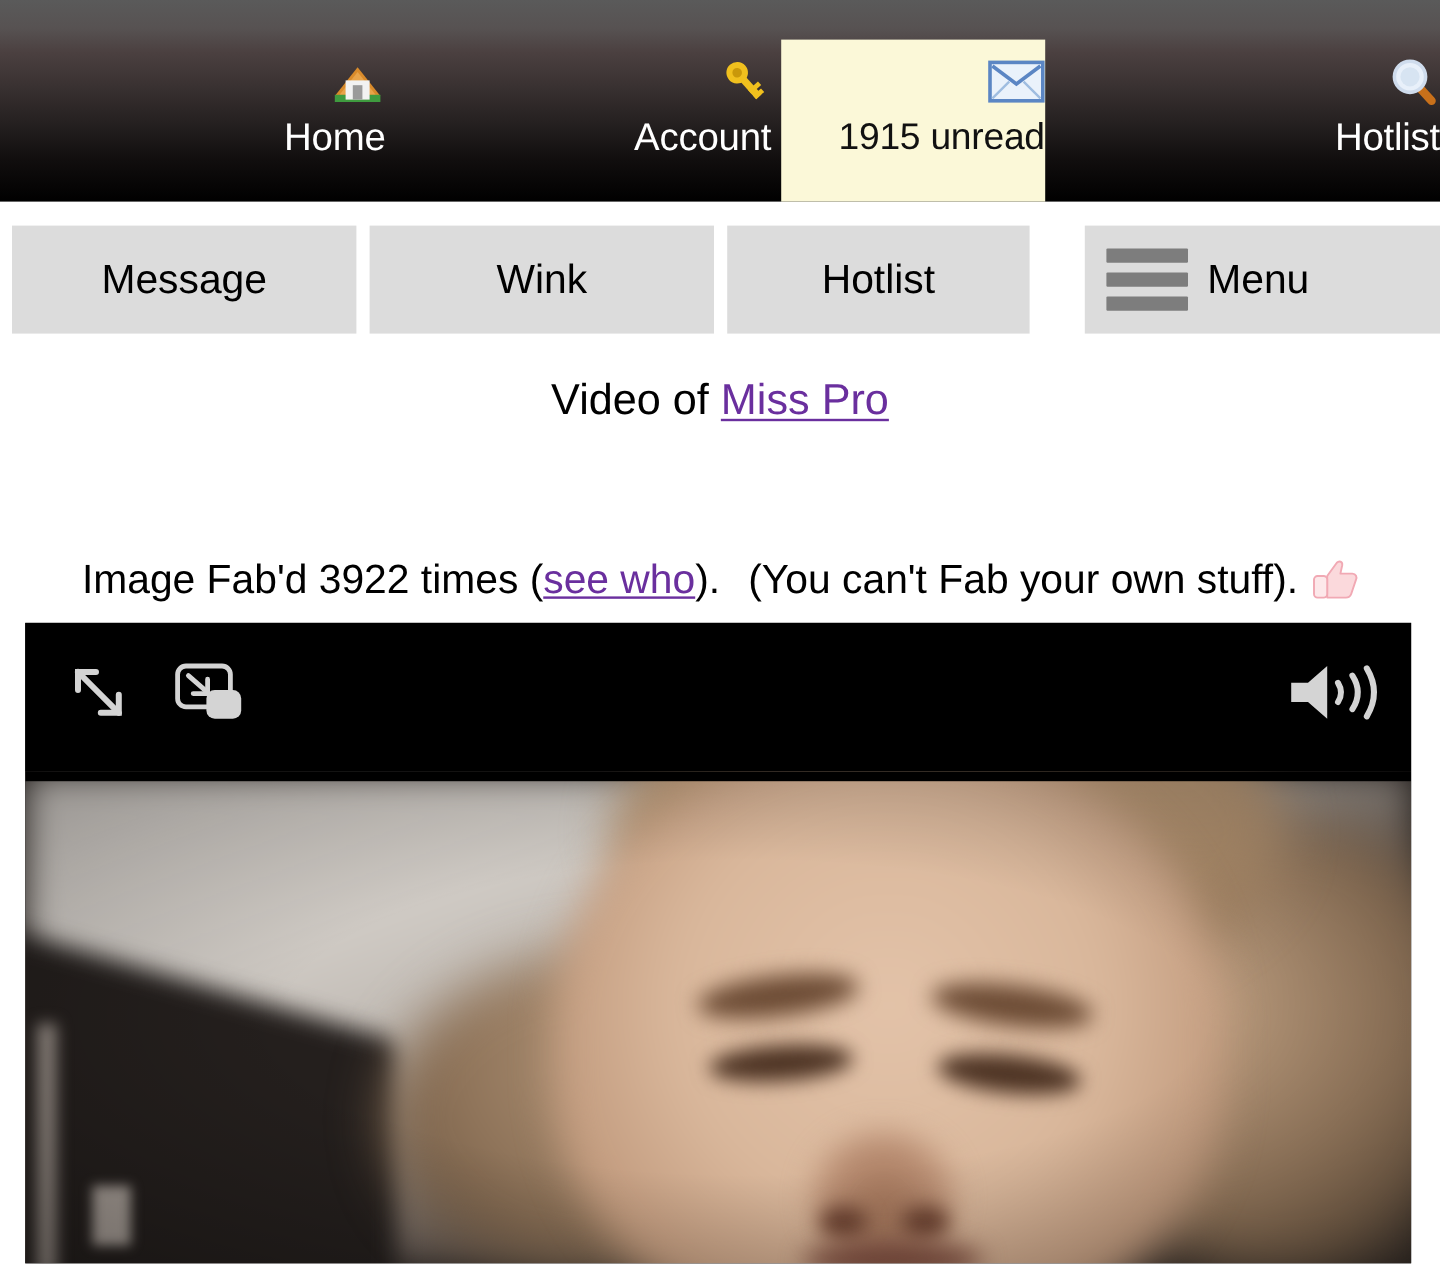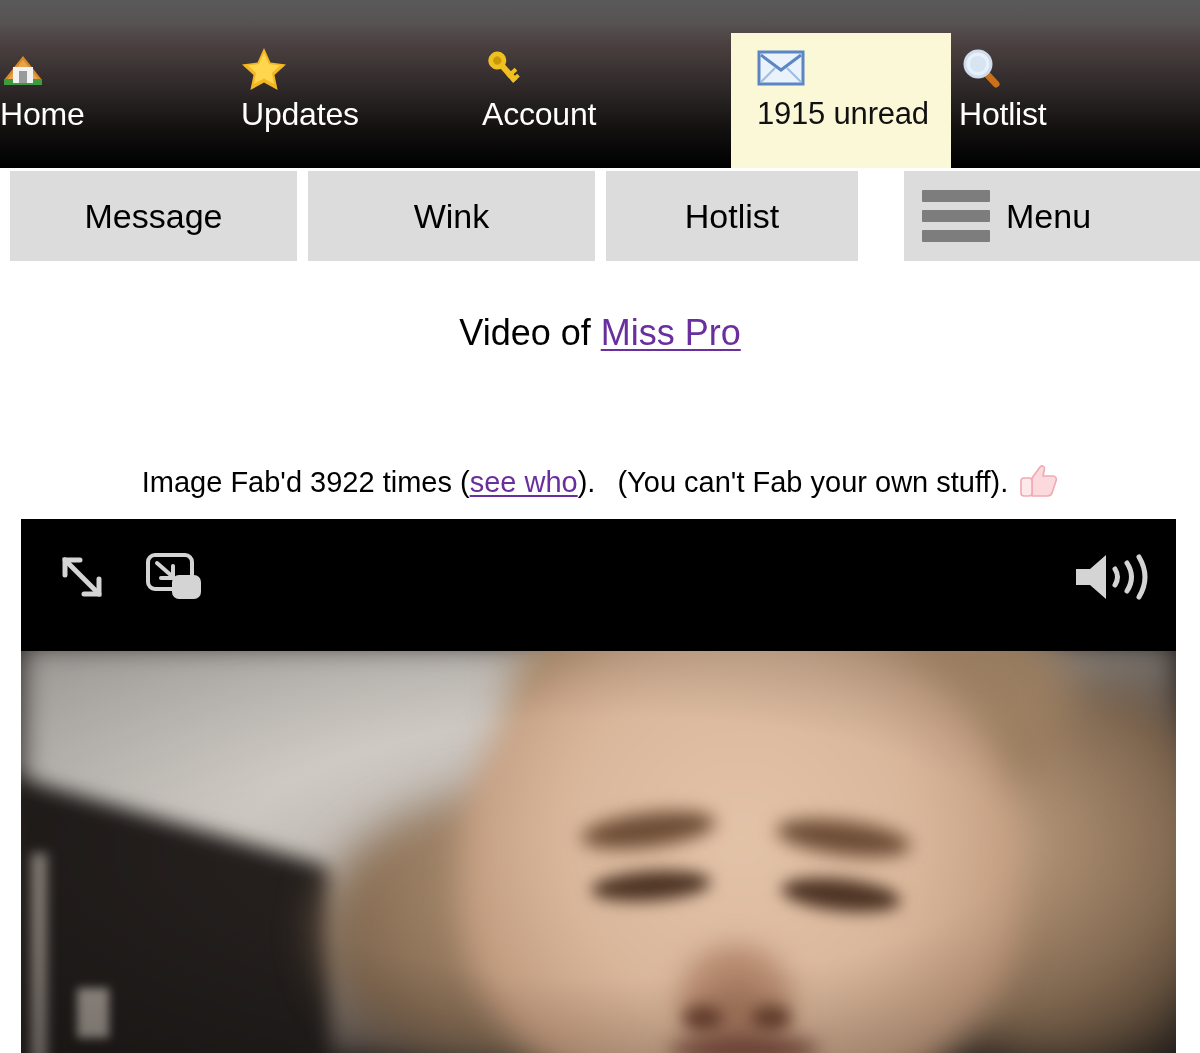--- a/index.html
+++ b/index.html
@@ -57,21 +57,21 @@
     bottom: 0;
     width: 1200px;
     height: 135px;
     display: flex;
     align-items: stretch;
   }
   .nav-item {
     flex: 1 1 0;
     display: flex;
     flex-direction: column;
-    align-items: flex-start;
+    align-items: flex-end;
     justify-content: flex-start;
     padding-top: 11px;
     box-sizing: border-box;
     color: #ffffff;
   }
   .nav-item.active {
     background: #fbf8d8;
     color: #111111;
     margin: 0 8px;
     flex: 0 0 220px;
@@ -91,21 +91,21 @@
     letter-spacing: -0.2px;
   }
   .nav-item.active .nav-label { font-size: 31px; }
 
   
   .ico { display: block; }
 
   
   .btnrow {
     position: absolute;
-    top: 171px;
+    top: 188px;
     left: 0;
     width: 1200px;
     height: 90px;
   }
   .grey-btn {
     position: absolute;
     top: 0;
     height: 90px;
     background: #dcdcdc;
     display: flex;
@@ -154,21 +154,21 @@
     text-underline-offset: 4px;
   }
 
   
   .fabline {
     position: absolute;
     top: 464px;
     left: 0;
     width: 1200px;
     text-align: center;
-    font-size: 29px;
+    font-size: 34px;
     color: #000000;
     white-space: nowrap;
   }
   .fabline a {
     color: #6a2f9e;
     text-decoration: underline;
     text-decoration-thickness: 2px;
     text-underline-offset: 3px;
   }
   .fab-gap { display: inline-block; width: 14px; }
@@ -342,29 +342,20 @@
           <path d="M4 32 L23 8 L42 32 Z" fill="#d98b2b"></path>
           <path d="M8 31 L23 12 L38 31 Z" fill="#e8a44a"></path>
           <rect x="4" y="31" width="38" height="6" fill="#3f9b3f"></rect>
           <rect x="13" y="19" width="20" height="16" fill="#f2f2f2"></rect>
           <rect x="19" y="23" width="8" height="12" fill="#9a9a9a"></rect>
         </svg>
       </span>
       <span class="nav-label">Home</span>
     </div>
 
-    <div class="nav-item">
-      <span class="nav-icon">
-        <svg class="ico" width="46" height="44" viewBox="0 0 46 44">
-          <path d="M23 2 L29.5 16.5 L45 18.4 L33.5 29 L36.6 44 L23 36.5 L9.4 44 L12.5 29 L1 18.4 L16.5 16.5 Z" fill="#f2b723"></path>
-          <path d="M23 7 L28 18 L39 19.5 L31 27 L33 38 L23 32.5 L13 38 L15 27 L7 19.5 L18 18 Z" fill="#ffd64d"></path>
-        </svg>
-      </span>
-      <span class="nav-label">Updates</span>
-    </div>
 
     <div class="nav-item">
       <span class="nav-icon">
         <svg class="ico" width="44" height="44" viewBox="0 0 44 44">
           <g transform="rotate(-42 22 22)">
             <circle cx="22" cy="12" r="9" fill="#f0c01e"></circle>
             <circle cx="22" cy="12" r="4" fill="#c9980a"></circle>
             <rect x="19" y="19" width="6" height="20" fill="#f0c01e"></rect>
             <rect x="19" y="29" width="11" height="4" fill="#f0c01e"></rect>
             <rect x="19" y="35" width="9" height="4" fill="#f0c01e"></rect>

